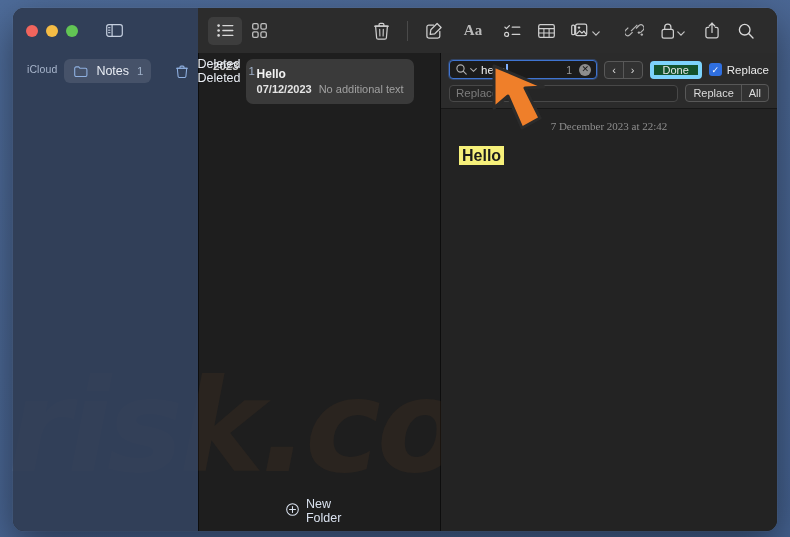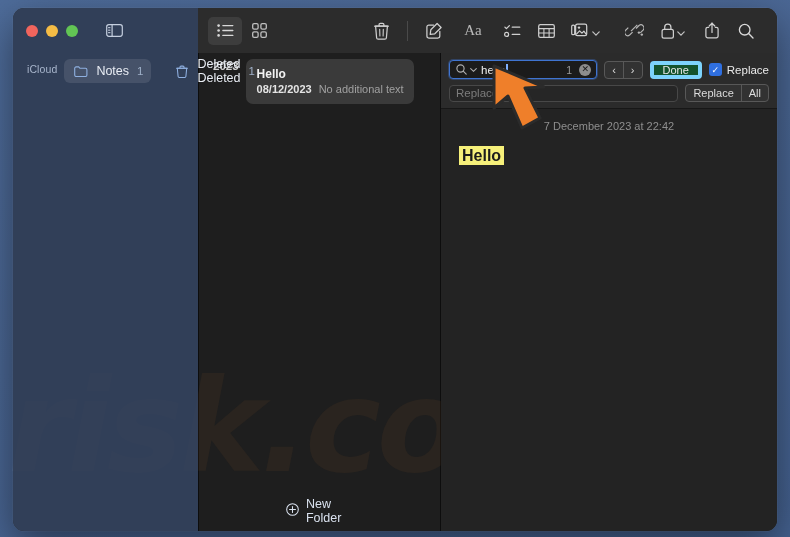--- a/index.html
+++ b/index.html
@@ -112,20 +112,21 @@
     cursor: default;
   }
   .tb-right {
     flex: 1;
     height: 100%;
     background: #2c2c2c;
     display: flex;
     align-items: center;
     padding: 0 14px 0 10px;
     gap: 0;
+    font-weight: bold;
   }
   .tb-btn {
     width: 34px; height: 28px;
     display: flex; align-items: center; justify-content: center;
     border-radius: 5px;
     color: #c9c9c9;
   }
   .tb-btn.active { background: #3d3d3d; }
   .tb-btn.wide { width: 44px; }
   .tb-sep {
@@ -322,20 +323,21 @@
   }
   .chk-lbl { font-size: 11.5px; color: #eaeaea; }
 
   
   .note-body { flex: 1; padding: 11px 0 0 0; position: relative; }
   .note-timestamp {
     text-align: center;
     font-size: 11px;
     color: #8e8e8e;
     margin-bottom: 15px;
+    font-family: Liberation Serif, serif;
   }
   .note-text {
     padding-left: 18px;
     font-size: 16px;
     font-weight: 700;
   }
   .hl {
     background: #f6f07a;
     color: #1b1b1b;
     padding: 1px 3px;
@@ -576,21 +578,21 @@
         <span>New Folder</span>
       </div>
     </div>
 
     <div class="notelist">
       <div class="nl-head">2023</div>
       <div class="nl-items">
         <div class="note-card">
           <div class="note-title">Hello</div>
           <div class="note-meta">
-            <span class="note-date">08/12/2023</span>
+            <span class="note-date">07/12/2023</span>
             <span class="note-sub">No additional text</span>
           </div>
         </div>
       </div>
     </div>
 
     <div class="editor">
 
       <div class="findbar">
 

